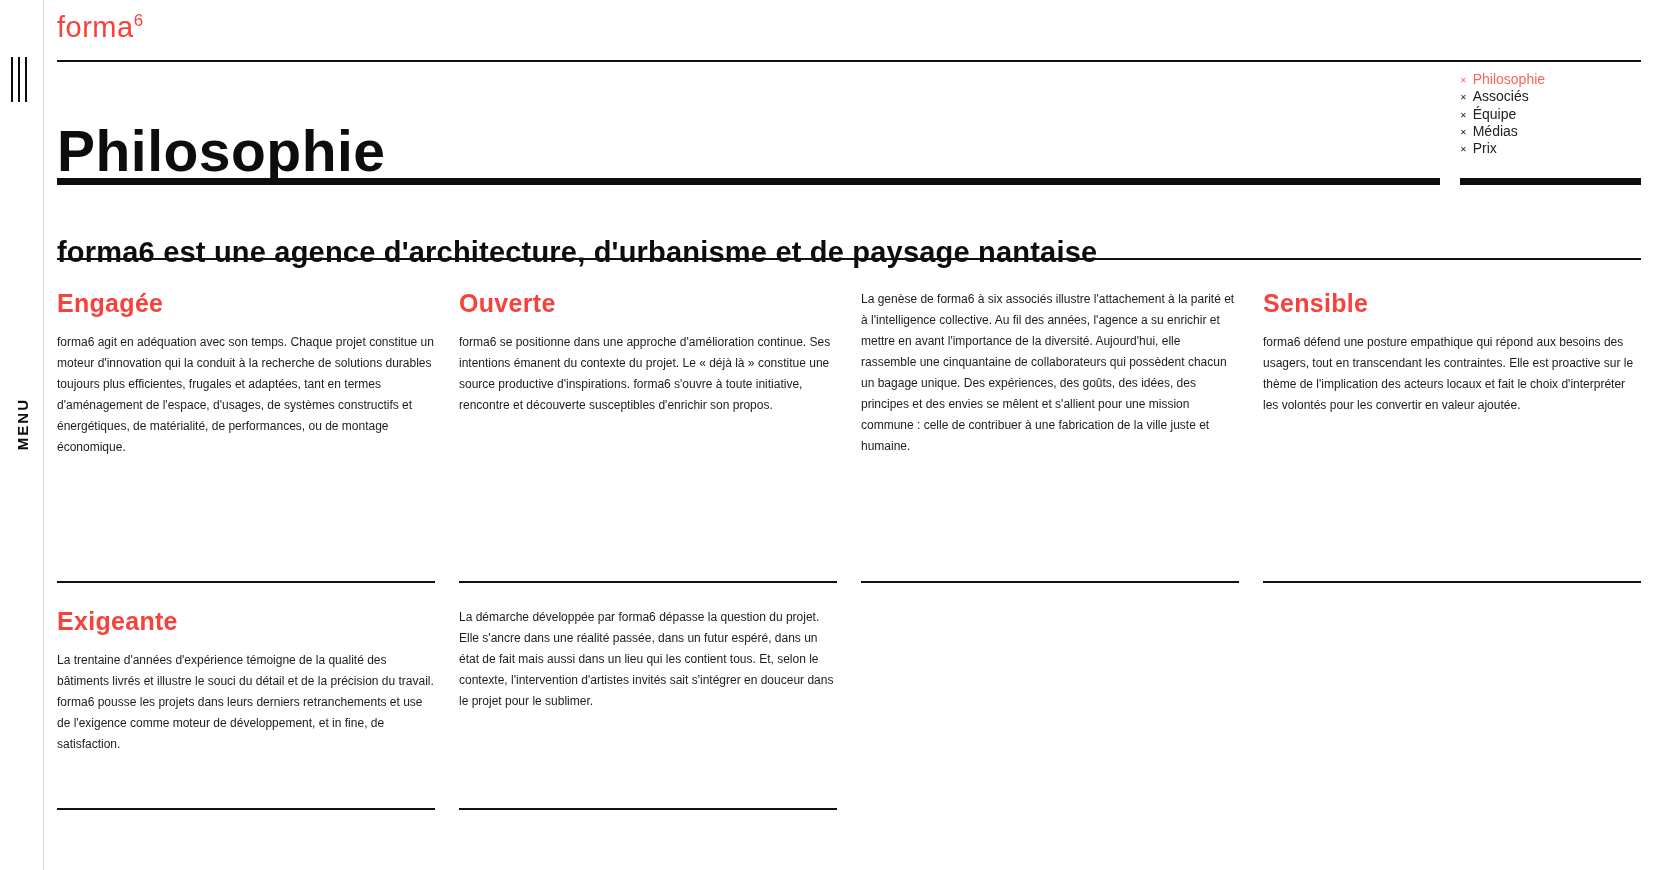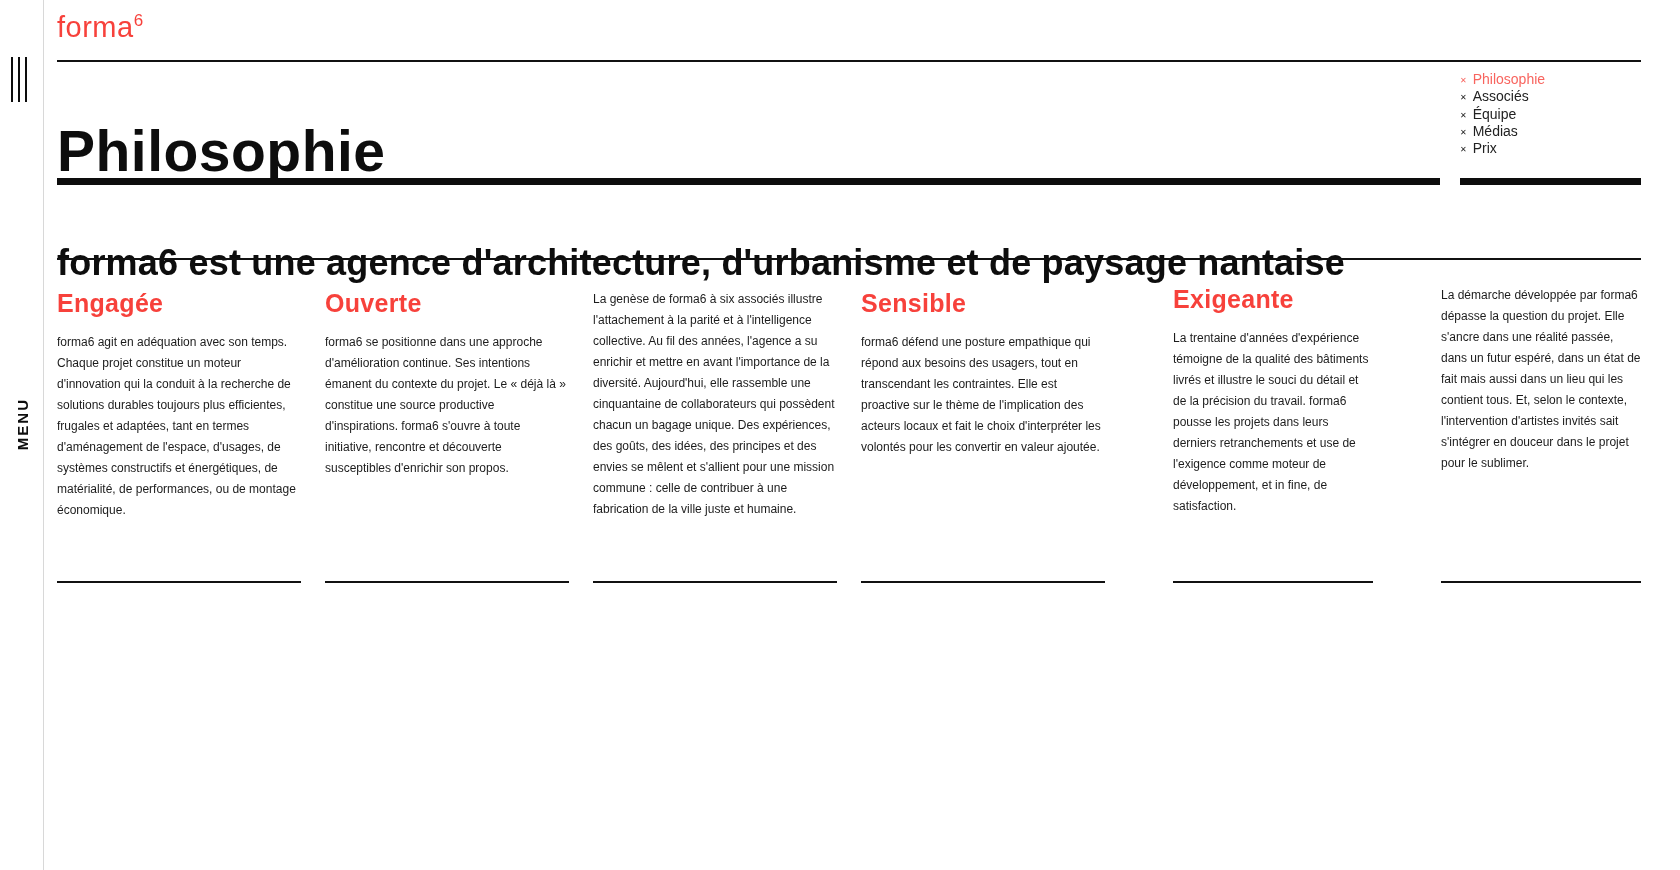--- a/index.html
+++ b/index.html
@@ -58,35 +58,35 @@
     display: flex; flex-direction: column;
     font-size: 14px; line-height: 15.3px; color: #222;
   }
   .side-nav .item { display: flex; align-items: baseline; cursor: pointer; white-space: nowrap; }
   .side-nav .bullet { font-size: 8px; margin-right: 6px; position: relative; top: -1px; }
   .side-nav .item.active, .side-nav .item.active .bullet { color: #f8645e; }
 
   
   .intro-headline {
     position: absolute; left: 0; top: 212px;
-    font-size: 36px; font-weight: bold; color: #0d0d0d; letter-spacing: .2px;
+    font-size: 29px; font-weight: bold; color: #0d0d0d; letter-spacing: .2px;
     white-space: nowrap;
   }
   .rule-intro { position: absolute; left: 0; top: 258px; width: 1584px; height: 2px; background: #111; }
 
   
   .sections {
     position: absolute; left: 0; top: 261px; width: 1584px;
     display: grid;
-    grid-template-columns: repeat(6, 1fr);
+    grid-template-columns: repeat(4, 1fr);
     grid-template-rows: 322px 227px;
     column-gap: 24px;
   }
   .section { border-bottom: 2px solid #111; padding-top: 28px; }
-  .section.row2 { padding-top: 24px; margin-left: 44px; }
+  .section.row2 { padding-top: 24px; }
   .section h3 {
     margin: 0 0 14px 0;
     font-size: 25px; font-weight: bold; letter-spacing: .3px;
     color: #f7413b;
   }
   .section p {
     margin: 0;
     font-size: 12px; line-height: 21px; color: #1c1c1c;
   }
 </style>

